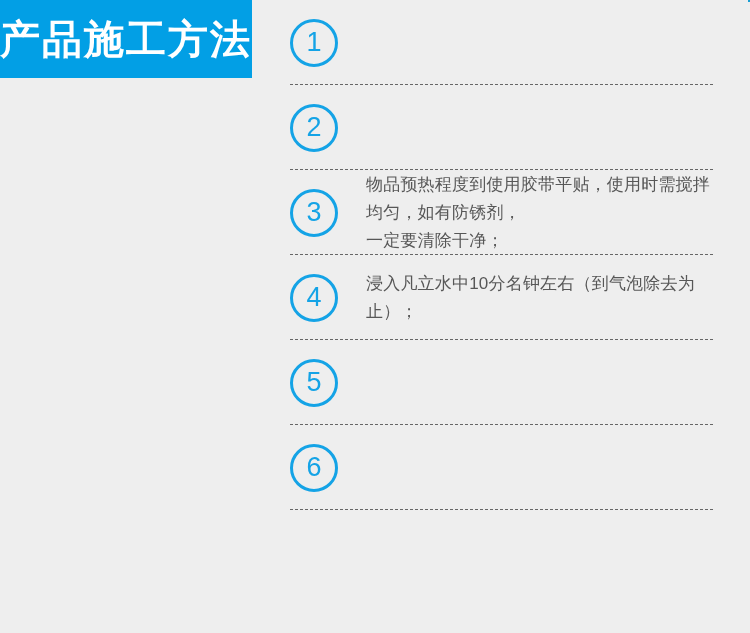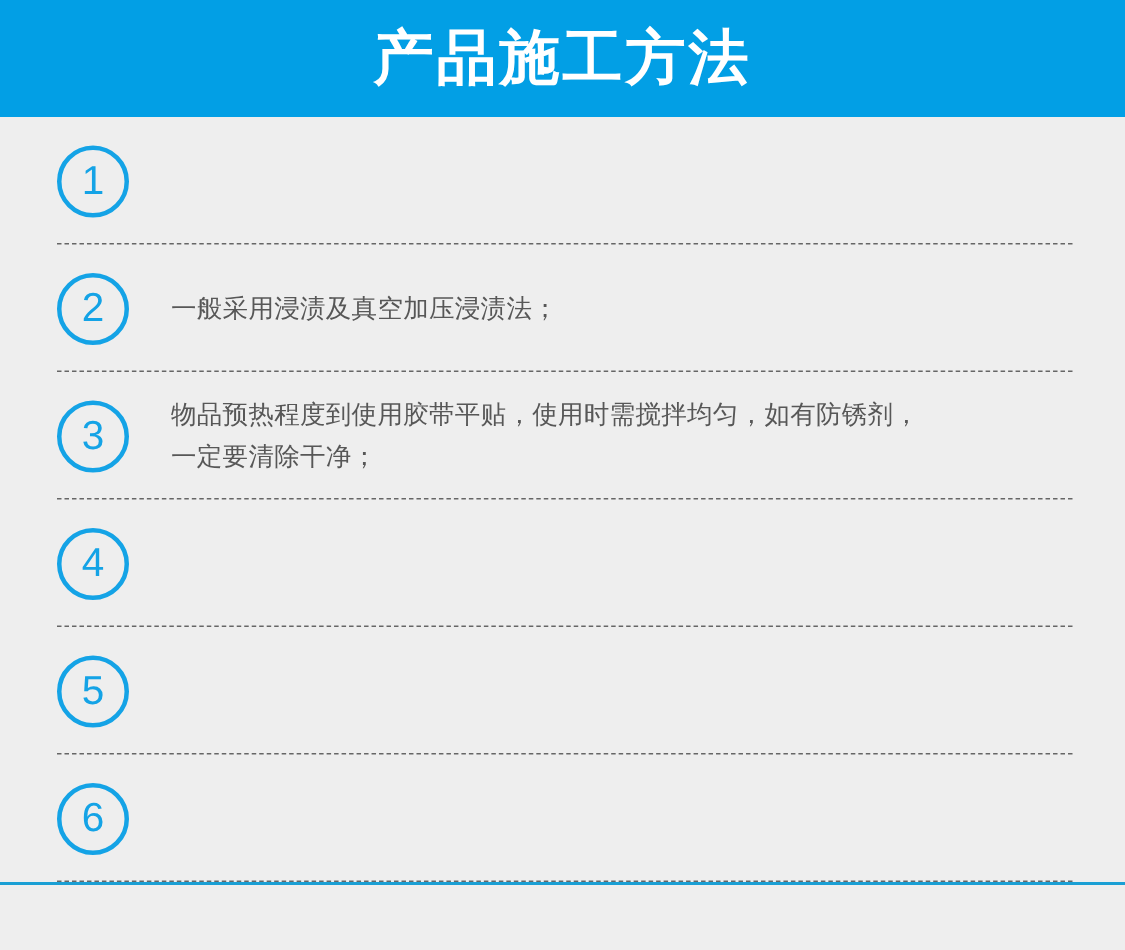--- a/index.html
+++ b/index.html
@@ -15,21 +15,21 @@
     overflow: hidden;
   }
 
   .page {
     position: relative;
     width: 750px;
     height: 508px;
     background: #eeeeee;
     box-sizing: border-box;
     display: flex;
-    flex-direction: column;
+    flex-direction: row;
   }
 
   
   .header-banner {
     width: 100%;
     height: 78px;
     background: #029fe5;
     display: flex;
     align-items: center;
     justify-content: center;
@@ -118,31 +118,31 @@
   </div>
 
   <ul class="steps-list">
 
     <li class="step-row">
       <span class="step-badge">1</span>
     </li>
 
     <li class="step-row">
       <span class="step-badge">2</span>
-      <span class="step-text">一般采用浸渍及真空加压浸渍法；</span>
     </li>
 
     <li class="step-row">
       <span class="step-badge">3</span>
       <span class="step-text">物品预热程度到使用胶带平贴，使用时需搅拌均匀，如有防锈剂，
 一定要清除干净；</span>
     </li>
 
     <li class="step-row">
       <span class="step-badge">4</span>
+      <span class="step-text">浸入凡立水中10分名钟左右（到气泡除去为止）；</span>
     </li>
 
     <li class="step-row">
       <span class="step-badge">5</span>
     </li>
 
     <li class="step-row">
       <span class="step-badge">6</span>
     </li>
 

